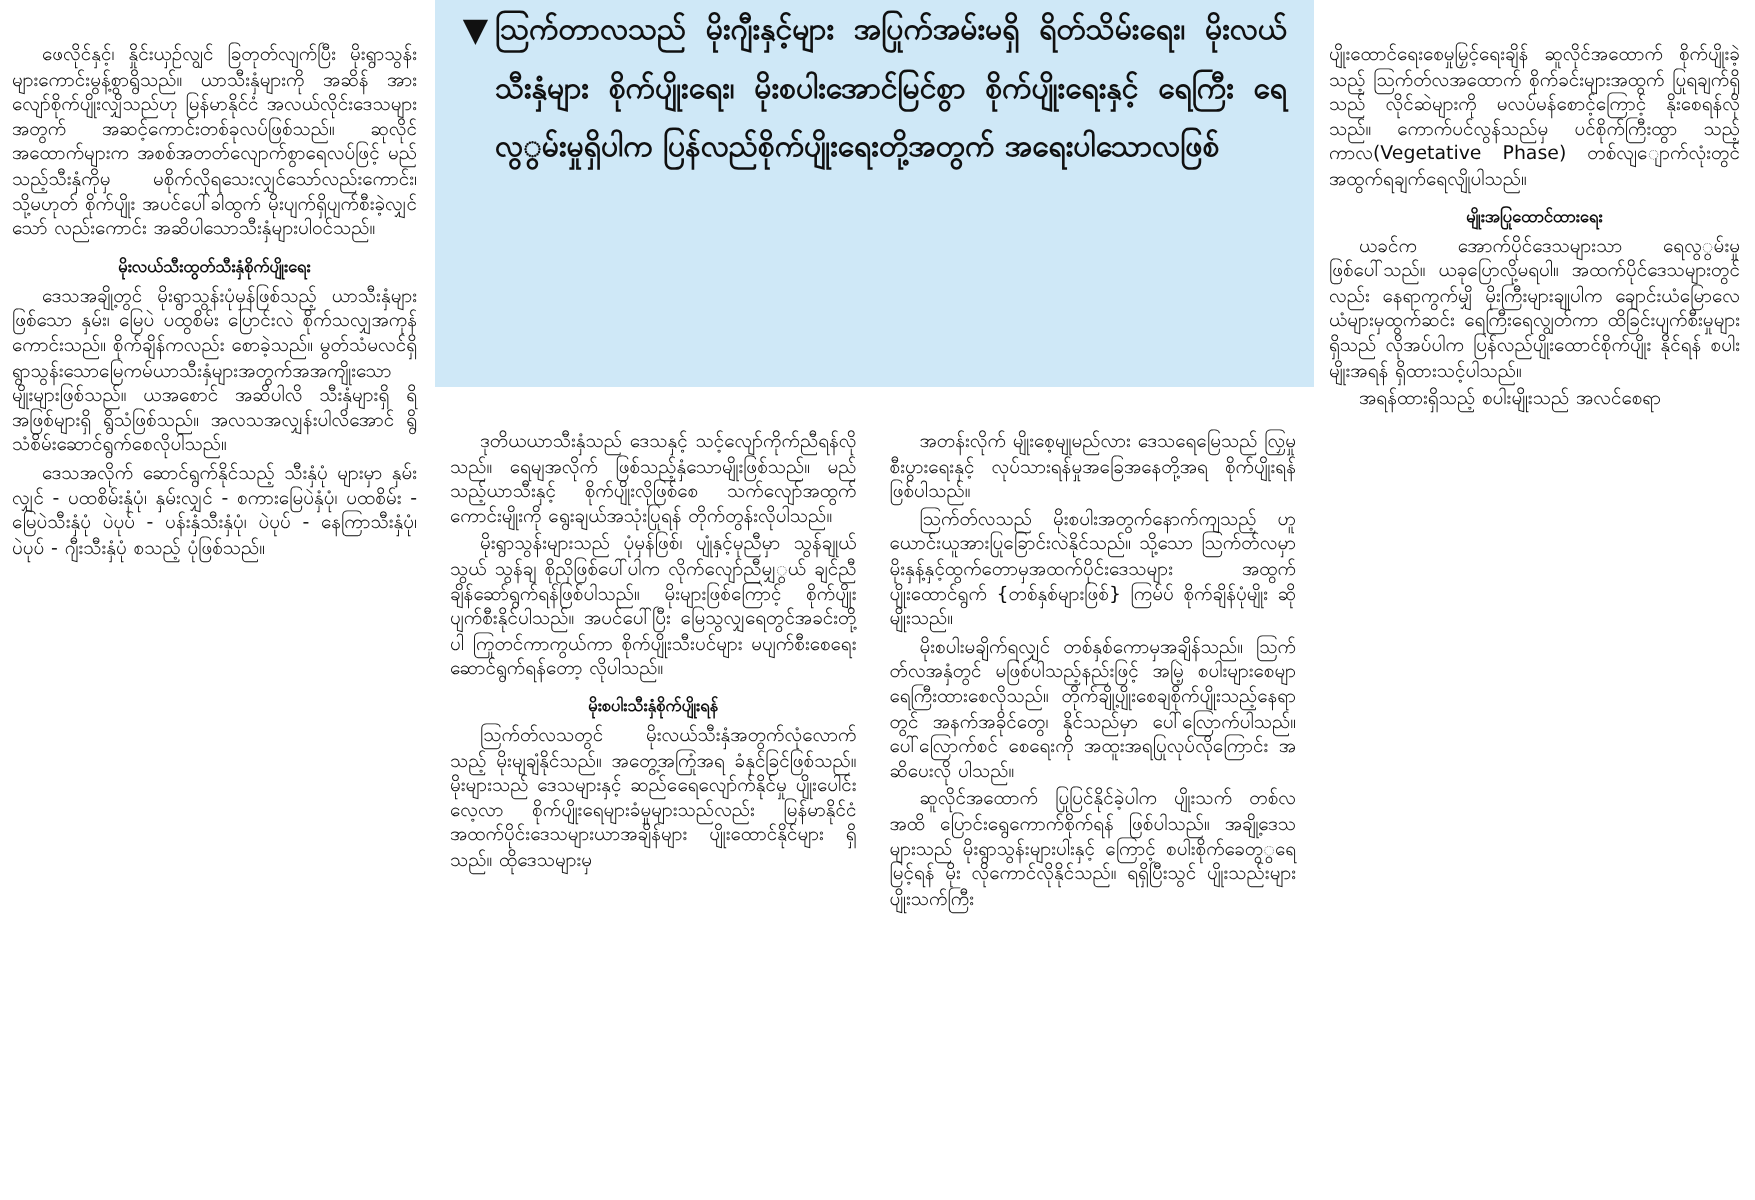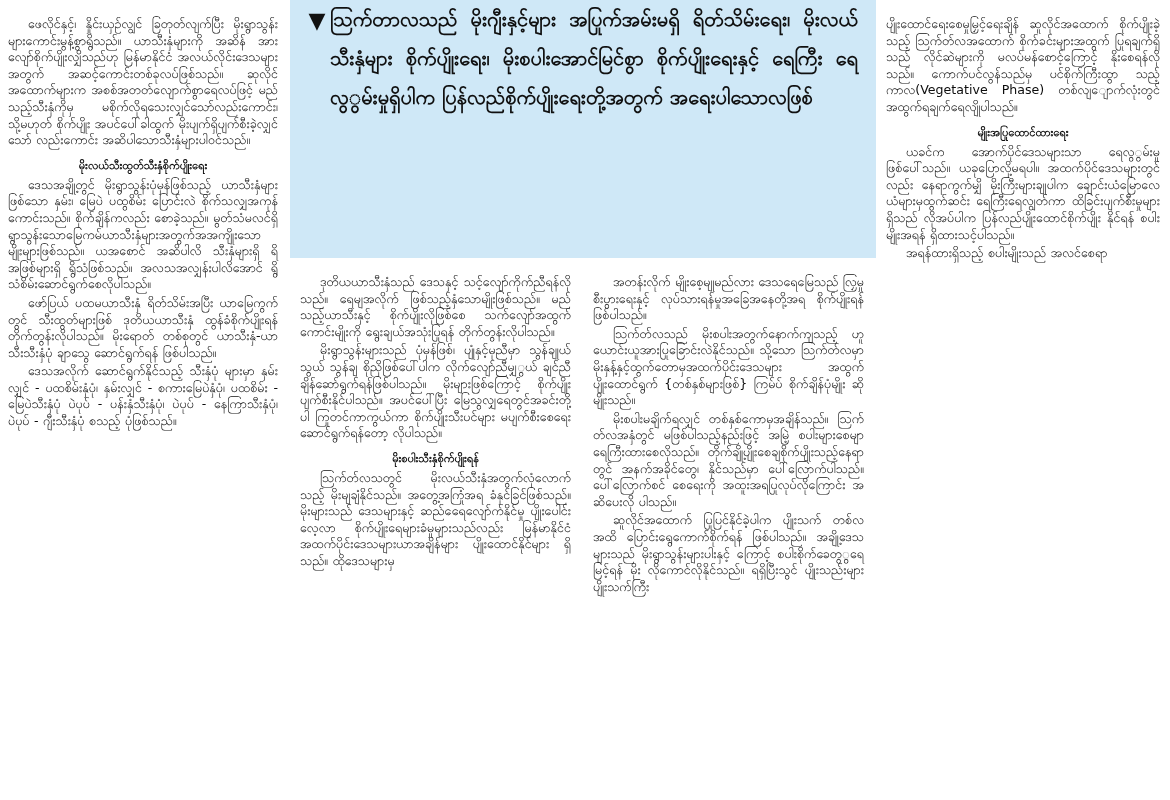--- a/index.html
+++ b/index.html
@@ -23,20 +23,21 @@
   .columns {
     display: flex;
     flex-direction: row;
     width: 1170px;
     height: 800px;
     box-sizing: border-box;
   }
   .col {
     box-sizing: border-box;
     padding: 16px 10px;
+    margin-top: 12px;
   }
   .col-1 { width: 290px; padding-left: 8px; padding-right: 12px; }
   .col-2 { width: 293px; padding-left: 10px; padding-right: 12px; }
   .col-3 { width: 293px; padding-left: 10px; padding-right: 12px; }
   .col-4 { width: 294px; padding-left: 10px; padding-right: 10px; }
 
   p.body {
     margin: 0 0 2px 0;
     font-size: 12.6px;
     line-height: 16.6px;
@@ -100,21 +101,20 @@
 
 <div class="page">
 
   <div class="columns">
 
     <div class="col col-1">
       <div class="col-inner">
         <p class="body indent">ဖေလိုင်နှင့်၊ နှိုင်းယှဥ်လျွင် ခြတုတ်လျက်ပြီး မိုးရွာသွန်းများကောင်းမွန့်စွာရွိသည်။ ယာသီးနှံများကို အဆိန် အားလျော်စိုက်ပျိုးလျှိသည်ဟု မြန်မာနိုင်ငံ အလယ်လိုင်းဒေသများအတွက် အဆင့်ကောင်းတစ်ခုလပ်ဖြစ်သည်။ ဆုလိုင်အထောက်များက အစစ်အတတ်လျောက်စွာရေလပ်ဖြင့် မည်သည့်သီးနှံကိုမှ မစိုက်လိုရသေးလျှင်သော်လည်းကောင်း၊ သို့မဟုတ် စိုက်ပျိုး အပင်ပေါ်ခါထွက် မိုးပျက်ရှိပျက်စီးခဲ့လျှင်သော် လည်းကောင်း အဆိပါသောသီးနှံများပါဝင်သည်။</p>
         <h2 class="sub">မိုးလယ်သီးထွတ်သီးနှံစိုက်ပျိုးရေး</h2>
         <p class="body indent">ဒေသအချို့တွင် မိုးရွာသွန်းပုံမှန်ဖြစ်သည့် ယာသီးနှံများဖြစ်သော နှမ်း၊ မြေပဲ ပထွစိမ်း ပြောင်းလဲ စိုက်သလျှအကုန်ကောင်းသည်။ စိုက်ချိန်ကလည်း စောခဲ့သည်။ မွတ်သံမလင်ရှိ ရွာသွန်းသောမြေကမ်ယာသီးနှံများအတွက်အအကျိုးသော မျိုးများဖြစ်သည်။ ယအစောင် အဆိပါလိ သီးနှံများရှိ ရိအဖြစ်များရှိ ရွိသံဖြစ်သည်။ အလသအလျှန်းပါလိအောင် ရွိသံစိမ်းဆောင်ရွက်စေလိုပါသည်။</p>
-        <p class="body indent">ဖော်ပြယ် ပထမယာသီးနှံ ရိတ်သိမ်းအပြီး ယာမြေကွက်တွင် သီးထွတ်များဖြစ် ဒုတိယယာသီးနှံ ထွန်ခံစိုက်ပျိုးရန် တိုက်တွန်းလိုပါသည်။ မိုးရောတ် တစ်စုတွင် ယာသီးနှံ-ယာသီးသီးနှံပုံ ချာသွေ ဆောင်ရွက်ရန် ဖြစ်ပါသည်။</p>
         <p class="body indent">ဒေသအလိုက် ဆောင်ရွက်နိုင်သည့် သီးနှံပုံ များမှာ နှမ်းလျှင် - ပထစိမ်းနှံပုံ၊ နှမ်းလျှင် - စကားမြေပဲနှံပုံ၊ ပထစိမ်း - မြေပဲသီးနှံပုံ ပဲပုပ် - ပန်းနှံသီးနှံပုံ၊ ပဲပုပ် - နေကြာသီးနှံပုံ၊ ပဲပုပ် - ဂျီးသီးနှံပုံ စသည့် ပုံဖြစ်သည်။</p>
       </div>
     </div>
 
     <div class="col col-2">
       <div class="lead-spacer"></div>
       <div class="col-inner">
         <p class="body indent">ဒုတိယယာသီးနှံသည် ဒေသနှင့် သင့်လျော်ကိုက်ညီရန်လိုသည်။ ရေမျအလိုက် ဖြစ်သည့်နှံသောမျိုးဖြစ်သည်။ မည်သည့်ယာသီးနှင့် စိုက်ပျိုးလိုဖြစ်စေ သက်လျော်အထွက်ကောင်းမျိုးကို ရွေးချယ်အသုံးပြုရန် တိုက်တွန်းလိုပါသည်။</p>
         <p class="body indent">မိုးရွာသွန်းများသည် ပုံမှန်ဖြစ်၊ ပျုံနှင့်မုညီမှာ သွန်ချုယ်သွယ် သွန်ချ စိုညှိဖြစ်ပေါ်ပါက လိုက်လျော်ညီမျှွယ် ချင်ညီချိန်ဆော်ရွက်ရန်ဖြစ်ပါသည်။ မိုးများဖြစ်ကြောင့် စိုက်ပျိုးပျက်စီးနိုင်ပါသည်။ အပင်ပေါ်ပြီး မြေသွလျှရေတွင်အခင်းတို့ပါ ကြုတင်ကာကွယ်ကာ စိုက်ပျိုးသီးပင်များ မပျက်စီးစေရေးဆောင်ရွက်ရန်တော့ လိုပါသည်။</p>
         <h2 class="sub">မိုးစပါးသီးနှံစိုက်ပျိုးရန်</h2>

